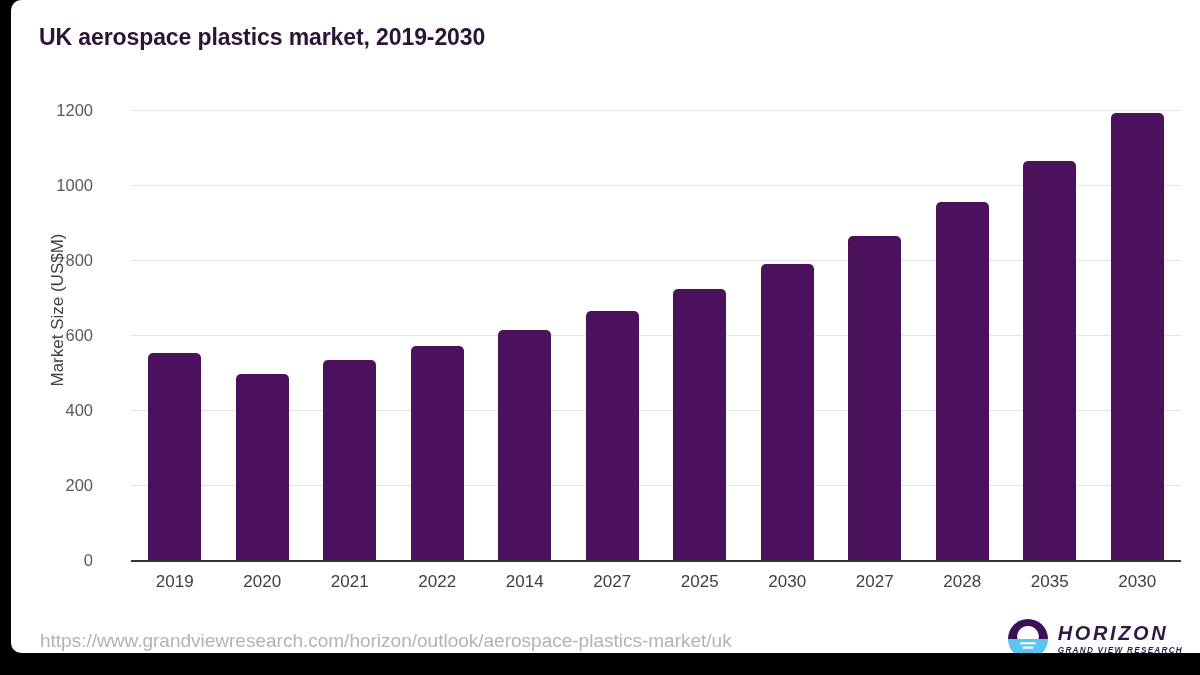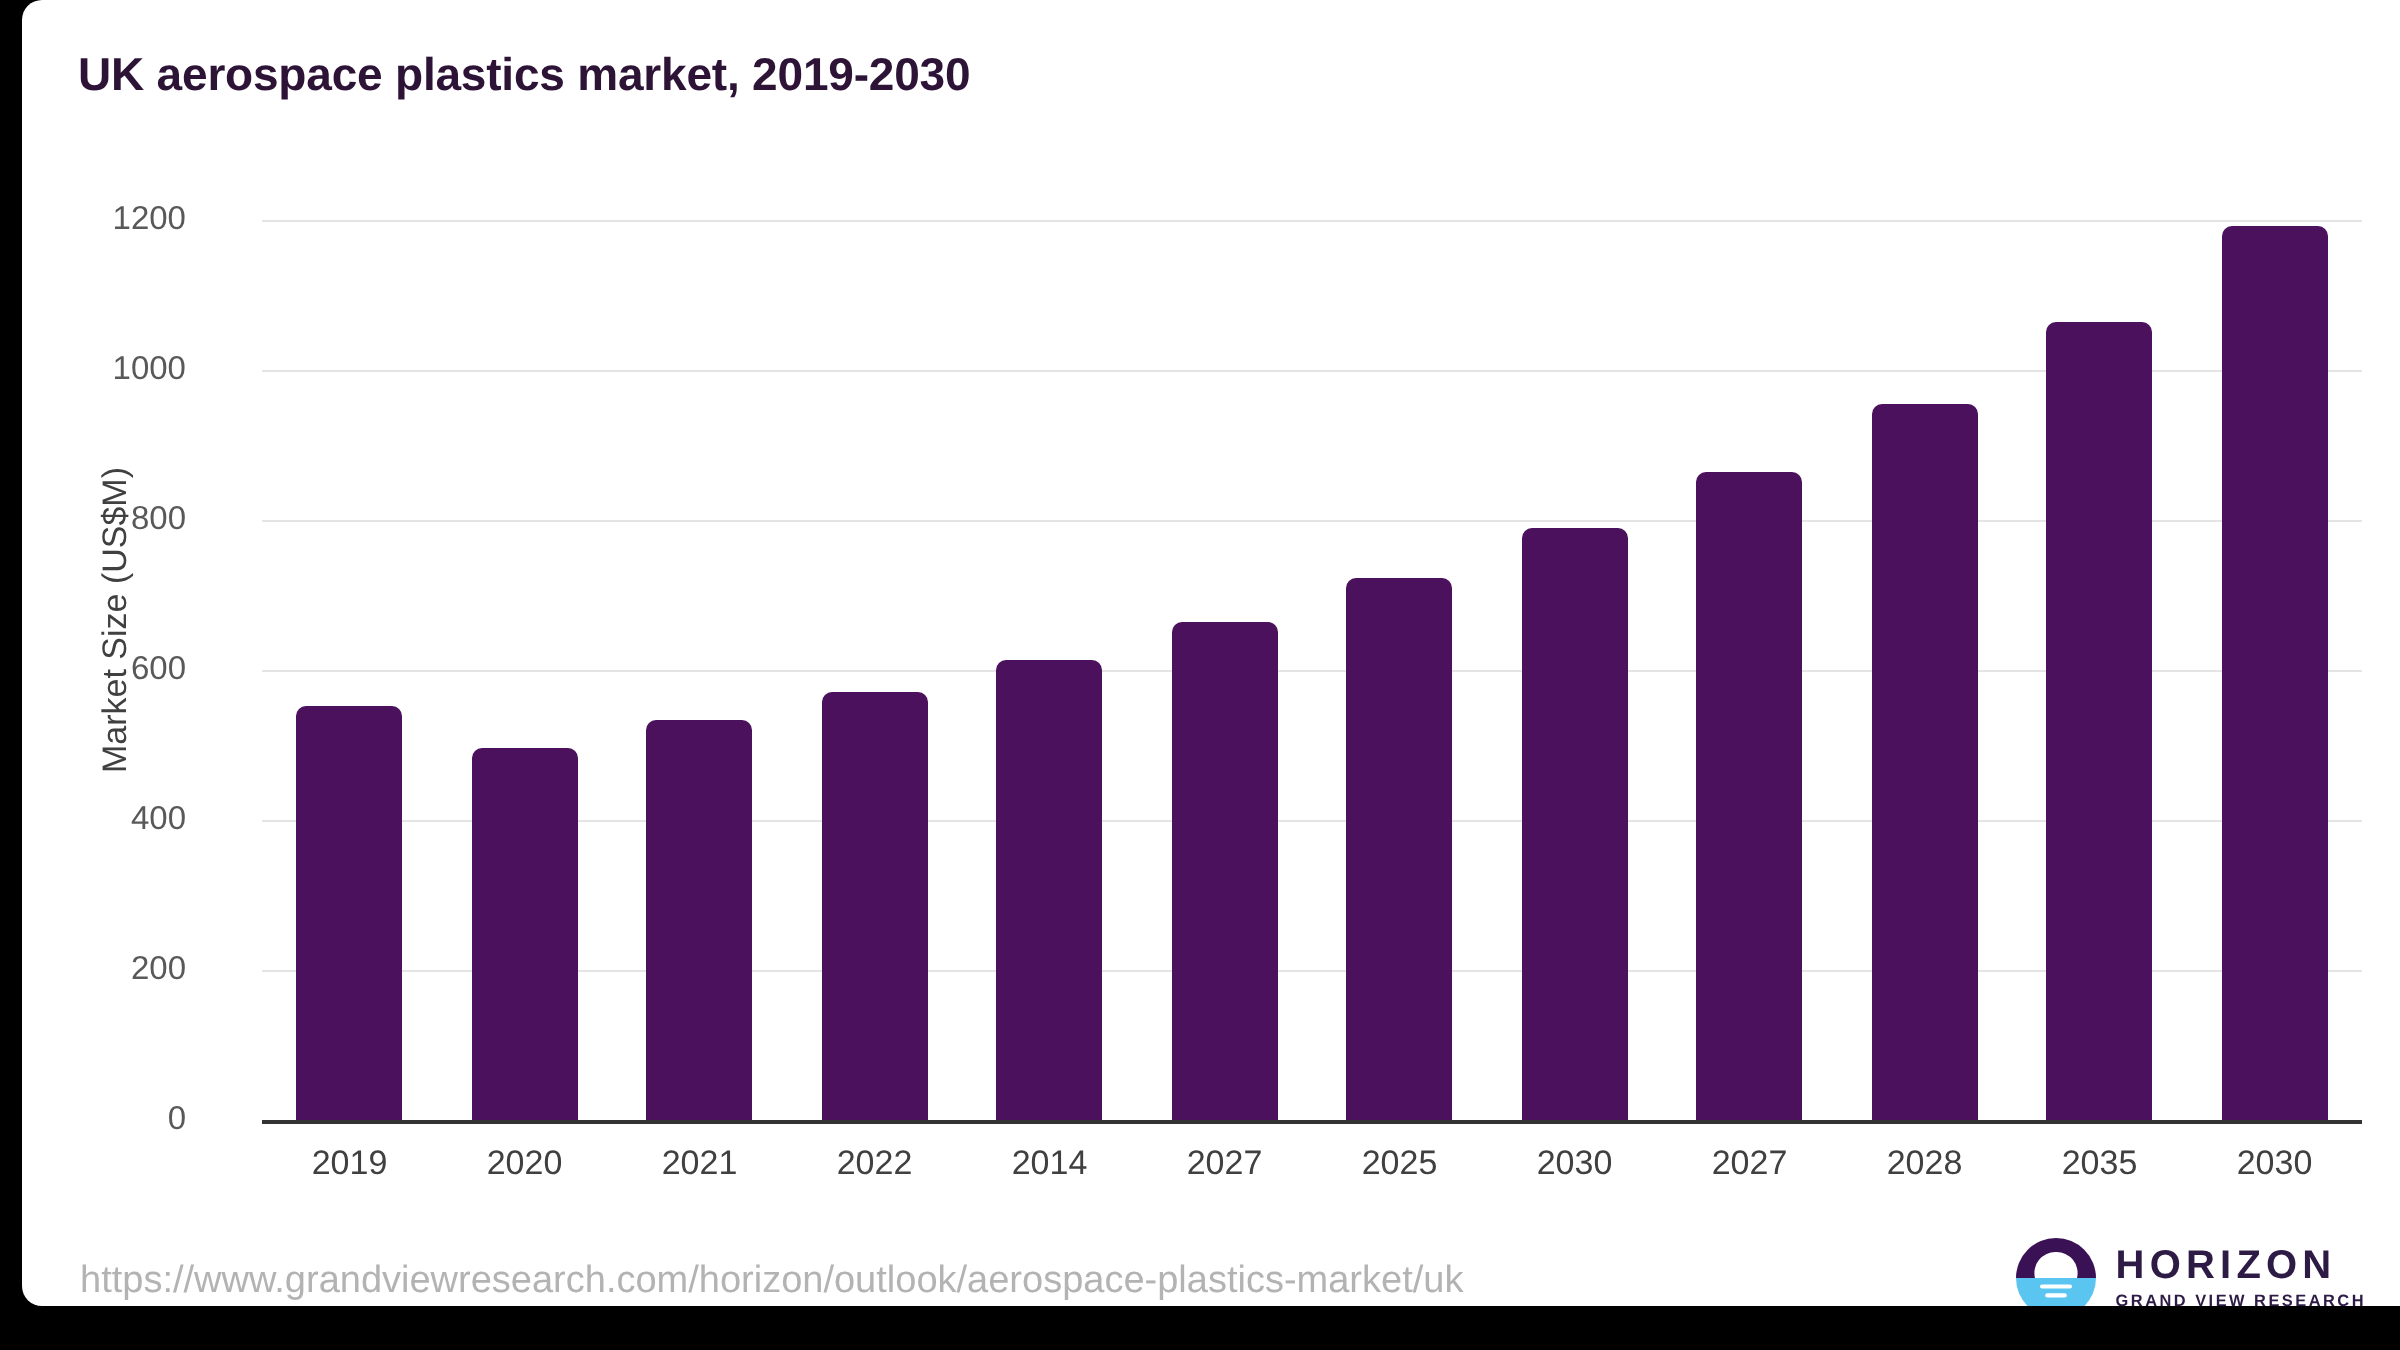--- a/index.html
+++ b/index.html
@@ -120,20 +120,21 @@
     white-space: nowrap;
   }
 
   .logo {
     position: absolute;
     right: 28px;
     top: 618px;
     display: flex;
     align-items: center;
     gap: 9px;
+    font-style: italic;
   }
   .logo-mark {
     width: 42px;
     height: 42px;
     flex: 0 0 auto;
   }
   .logo-text {
     display: flex;
     flex-direction: column;
     justify-content: center;

